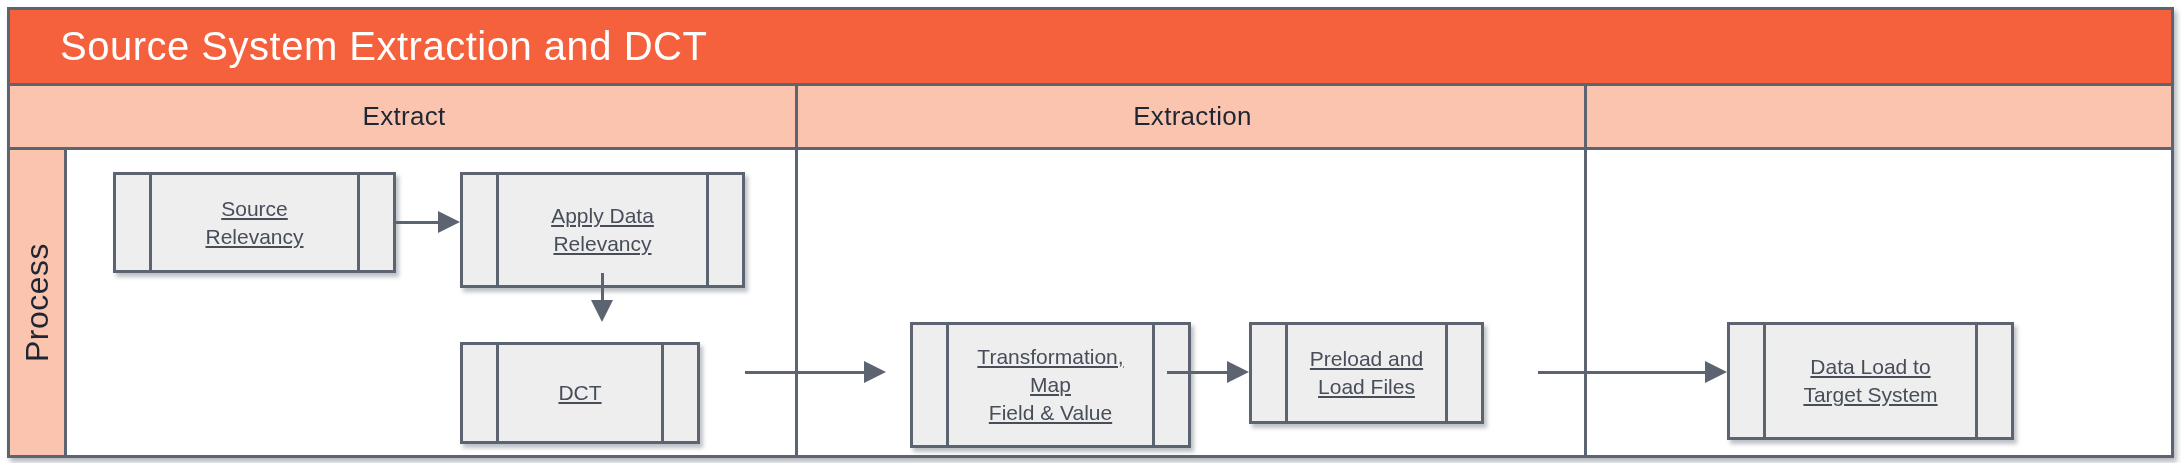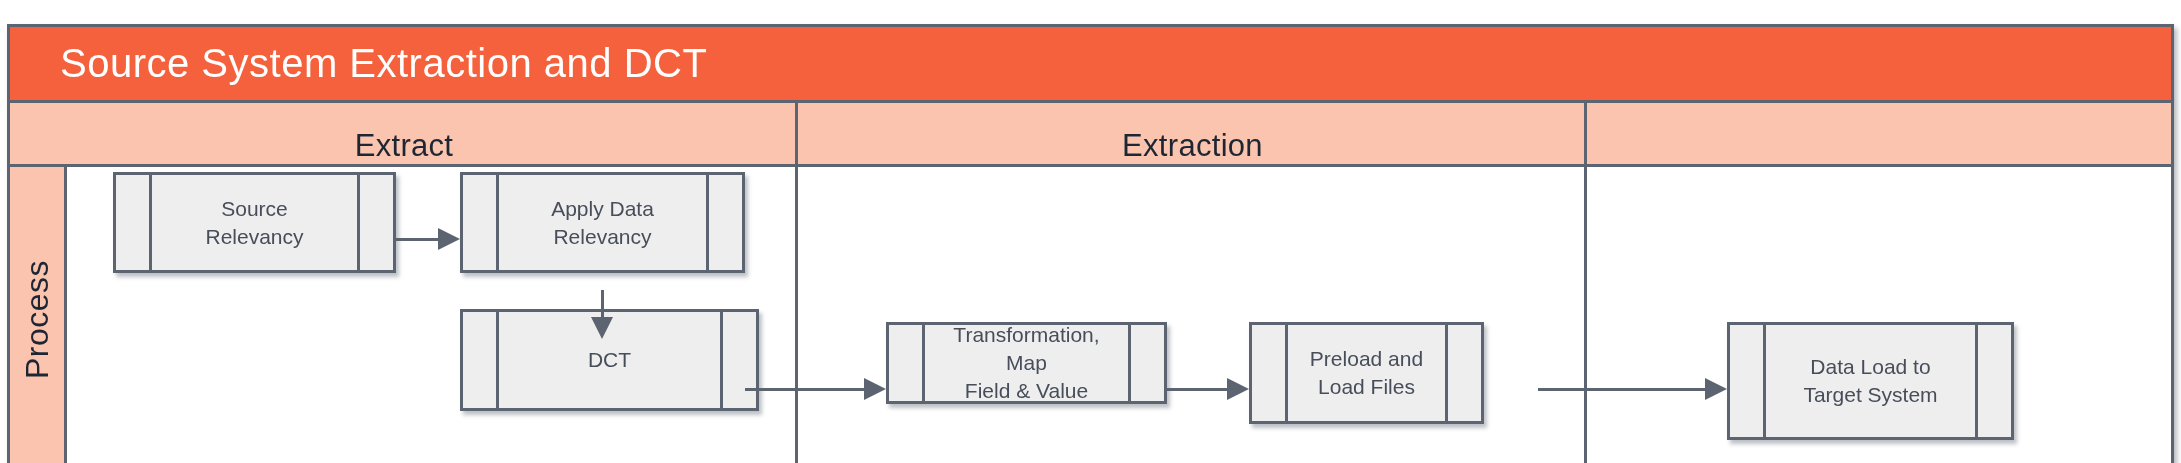--- a/index.html
+++ b/index.html
@@ -1,21 +1,21 @@
 <!DOCTYPE html>
 <html style="--title-bg: #F4613C; --title-text: #FFFFFF; --header-bg: #FBC4AF; --header-text: #1F2633; --border: #5B6470; --node-fill: #EEEEEF; --node-border: #5B6470; --node-text: #474E5A; --arrow: #5B6470;"><head>
 <meta charset="utf-8">
 <style>
   html,body{margin:0;padding:0;background:#ffffff;}
   body{
     width:2181px;height:463px;position:relative;overflow:hidden;
     font-family:"Liberation Sans","DejaVu Sans",sans-serif;
     -webkit-font-smoothing:antialiased;
   }
-  .abs{position:absolute;margin-top:17px;}
+  .abs{position:absolute;}
   
   .outer-frame{
     left:7px;top:7px;width:2167px;height:451px;box-sizing:border-box;
     border:3px solid var(--border,#5B6470);
     box-shadow:3px 4px 5px rgba(90,99,112,.45);
     background:#ffffff;
   }
   
   .title-bar{
     left:10px;top:10px;width:2161px;height:76px;box-sizing:border-box;
@@ -27,22 +27,22 @@
     padding-left:50px;font-size:40px;letter-spacing:.5px;
     color:var(--title-text,#ffffff);white-space:nowrap;
   }
   
   .header-row{
     left:10px;top:86px;width:2161px;height:64px;box-sizing:border-box;
     background:var(--header-bg,#FBC4AF);
     border-bottom:3px solid var(--border,#5B6470);
   }
   .header-cell{
-    position:absolute;top:12px;height:61px;display:flex;align-items:center;justify-content:center;
-    font-size:31px;color:var(--header-text,#1F2633);letter-spacing:.3px;
+    position:absolute;top:0;height:61px;display:flex;align-items:center;justify-content:center;
+    font-size:26px;color:var(--header-text,#1F2633);letter-spacing:.3px;
   }
   
   .v-divider{width:3px;top:86px;height:369px;background:var(--border,#5B6470);}
   
   .lane-label{
     left:10px;top:150px;width:57px;height:305px;box-sizing:border-box;
     background:var(--header-bg,#FBC4AF);
     border-right:3px solid var(--border,#5B6470);
     display:flex;align-items:center;justify-content:center;
   }
@@ -60,20 +60,21 @@
   }
   .pbox::before,.pbox::after{
     content:"";position:absolute;top:0;bottom:0;width:3px;
     background:var(--node-border,#5B6470);
   }
   .pbox::before{left:33px;}
   .pbox::after{right:33px;}
   .pbox-label{
     text-align:center;font-size:21px;line-height:28px;
     color:var(--node-text,#474E5A);
+    text-decoration:underline;
   }
   
   .shaft-h{height:3px;background:var(--arrow,#5B6470);}
   .shaft-v{width:3px;background:var(--arrow,#5B6470);}
   .head-right{
     width:0;height:0;
     border-top:11px solid transparent;border-bottom:11px solid transparent;
     border-left:22px solid var(--arrow,#5B6470);
   }
   .head-down{
@@ -103,34 +104,34 @@
   <div class="lane-label-text">Process</div>
 </div>
 
 <div class="pbox" style="left:113px;top:172px;width:283px;height:101px">
   <div class="pbox-label">
     <div>Source</div>
     <div>Relevancy</div>
   </div>
 </div>
 
-<div class="pbox" style="left:460px;top:172px;width:285px;height:101px">
+<div class="pbox" style="left:460px;top:172px;width:285px;height:116px">
   <div class="pbox-label">
     <div>Apply Data</div>
     <div>Relevancy</div>
   </div>
 </div>
 
-<div class="pbox" style="left:460px;top:309px;width:299px;height:102px">
+<div class="pbox" style="left:460px;top:342px;width:240px;height:102px">
   <div class="pbox-label">
     <div>DCT</div>
   </div>
 </div>
 
-<div class="pbox" style="left:886px;top:322px;width:281px;height:82px">
+<div class="pbox" style="left:910px;top:322px;width:281px;height:126px">
   <div class="pbox-label">
     <div>Transformation,</div>
     <div>Map</div>
     <div>Field &amp; Value</div>
   </div>
 </div>
 
 <div class="pbox" style="left:1249px;top:322px;width:235px;height:102px">
   <div class="pbox-label">
     <div>Preload and</div>

